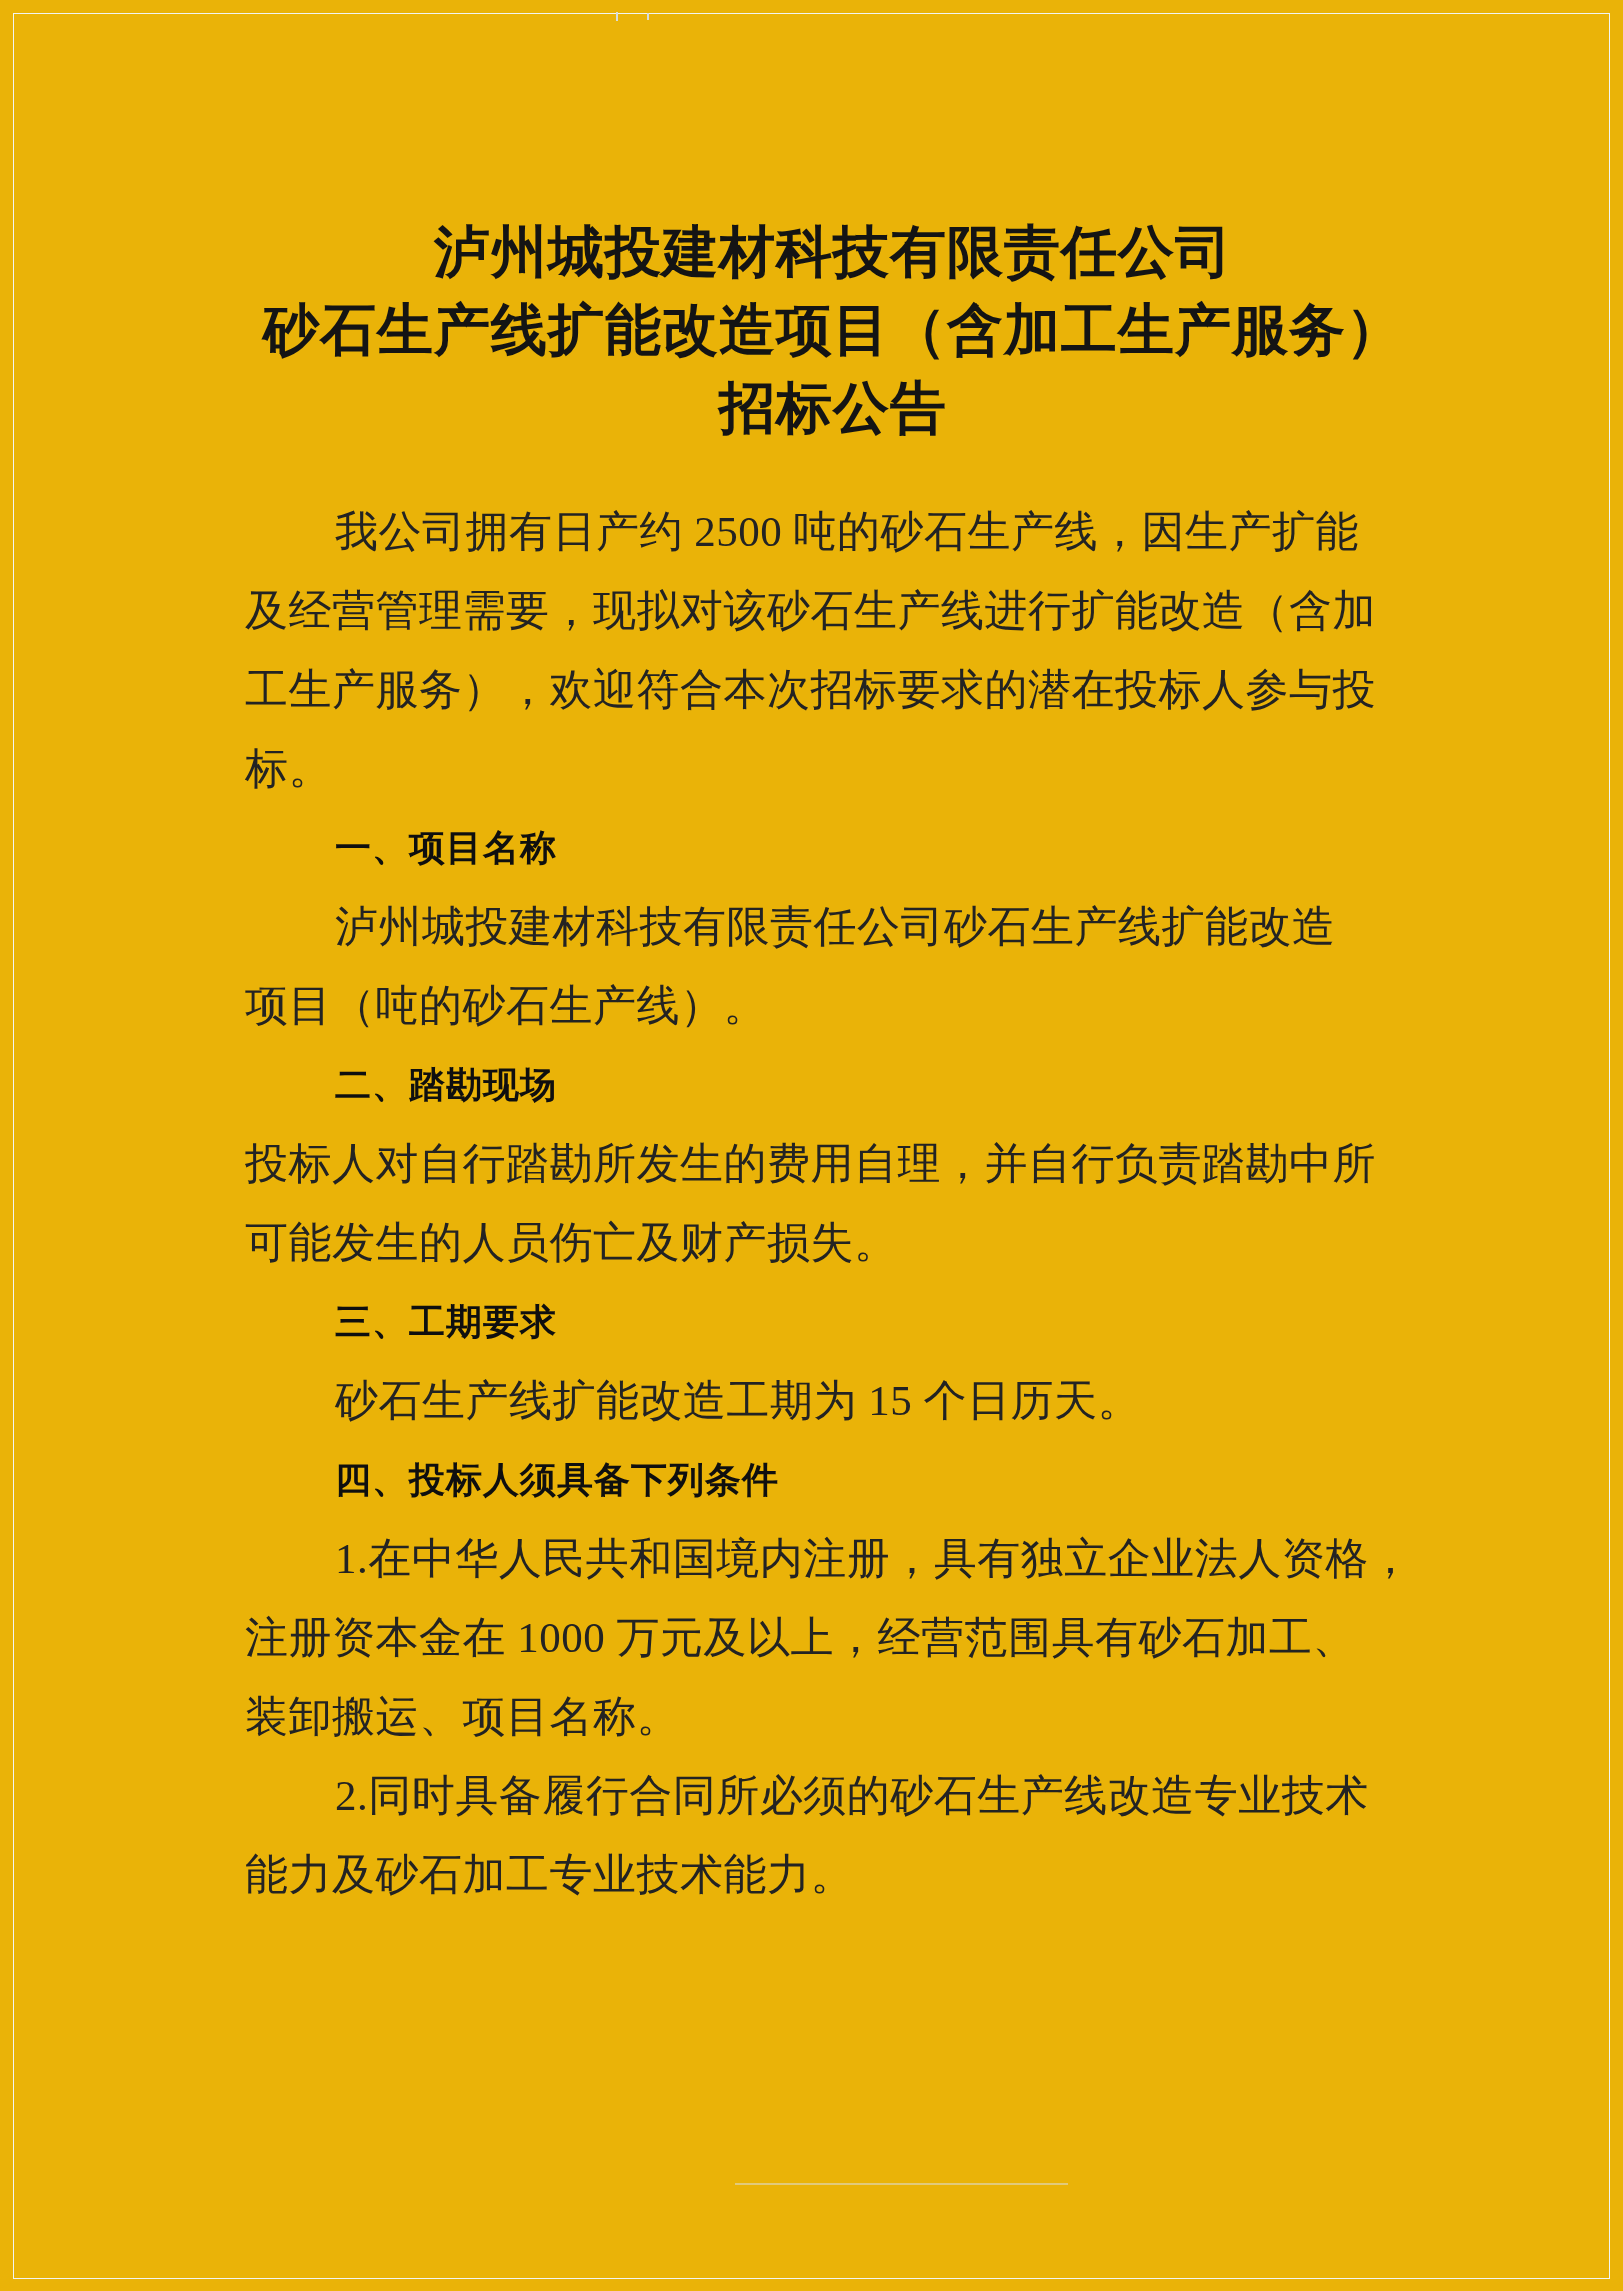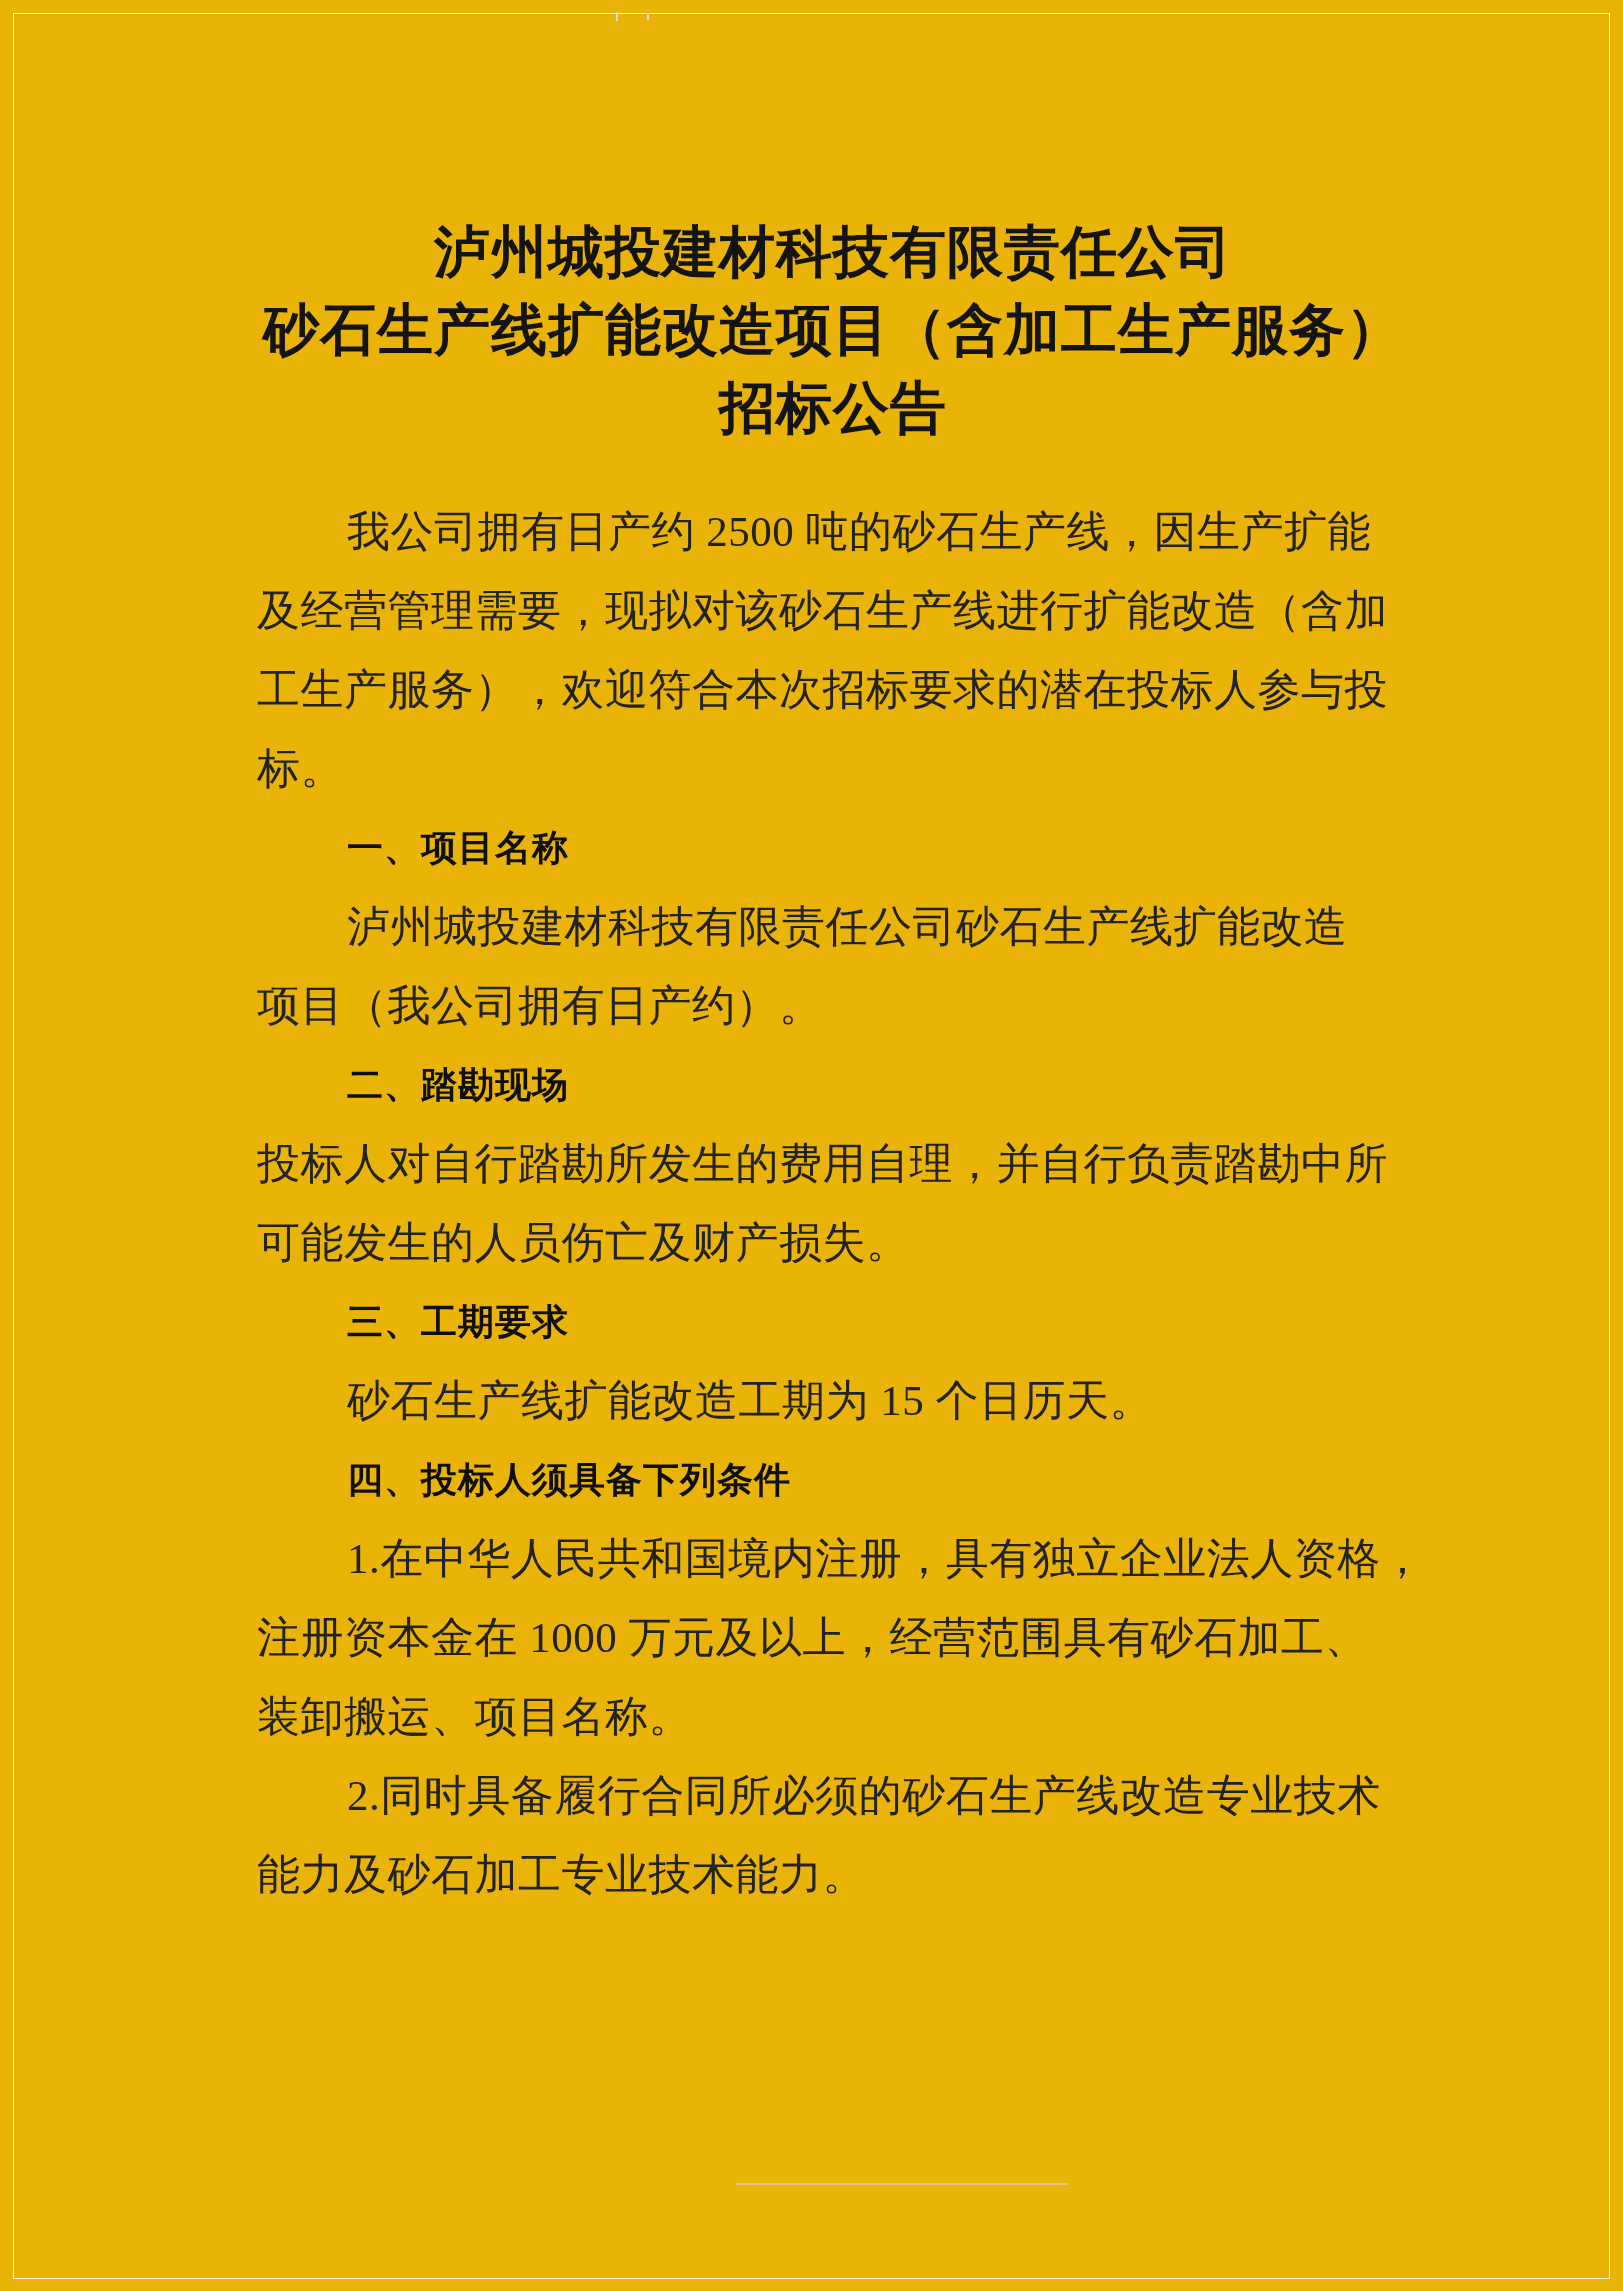--- a/index.html
+++ b/index.html
@@ -51,21 +51,20 @@
     left: 245px; top: 492px;
     width: 1147px;
   }
   .line {
     font-family: "Liberation Serif", serif;
     font-size: 43px;
     line-height: 79px;
     color: #232323;
     white-space: nowrap;
     letter-spacing: 0.5px;
-    margin-left: 12px;
   }
   .indent { padding-left: 90px; }
   .heading {
     font-family: "Liberation Sans", sans-serif;
     font-weight: 700;
     font-size: 36px;
     color: #0f0f0f;
     letter-spacing: 1px;
   }
 </style>
@@ -89,21 +88,21 @@
     <div>
       <div class="line indent">我公司拥有日产约 2500 吨的砂石生产线，因生产扩能</div>
       <div class="line">及经营管理需要，现拟对该砂石生产线进行扩能改造（含加</div>
       <div class="line">工生产服务），欢迎符合本次招标要求的潜在投标人参与投</div>
       <div class="line">标。</div>
     </div>
 
     <section>
       <div class="line heading indent">一、项目名称</div>
       <div class="line indent">泸州城投建材科技有限责任公司砂石生产线扩能改造</div>
-      <div class="line">项目（我公司拥有日产约）。</div>
+      <div class="line">项目（吨的砂石生产线）。</div>
     </section>
 
     <section>
       <div class="line heading indent">二、踏勘现场</div>
       <div class="line">投标人对自行踏勘所发生的费用自理，并自行负责踏勘中所</div>
       <div class="line">可能发生的人员伤亡及财产损失。</div>
     </section>
 
     <section>
       <div class="line heading indent">三、工期要求</div>

